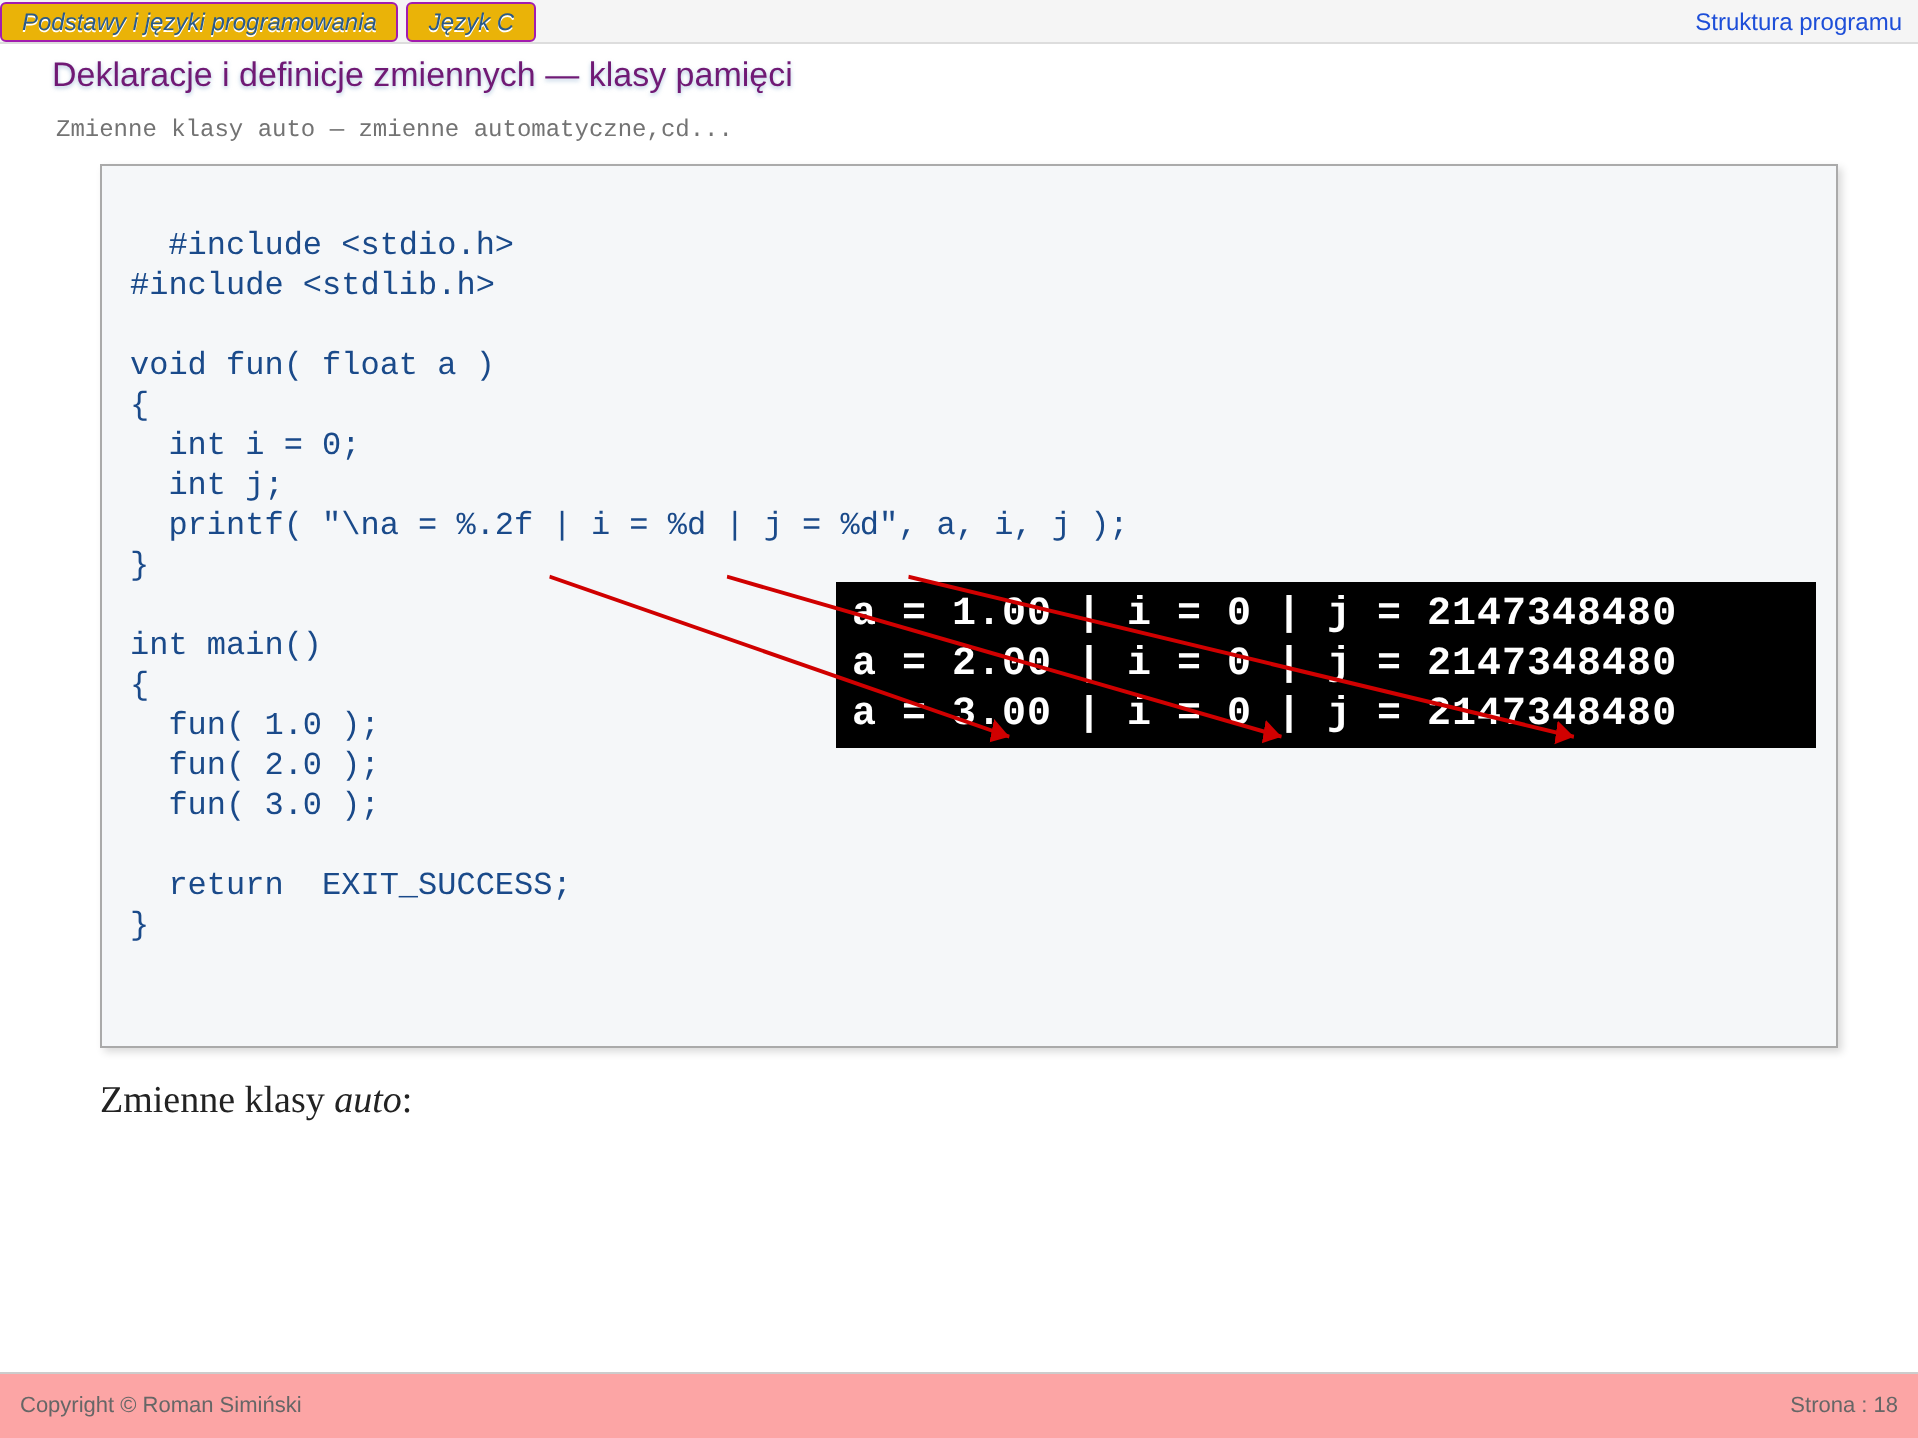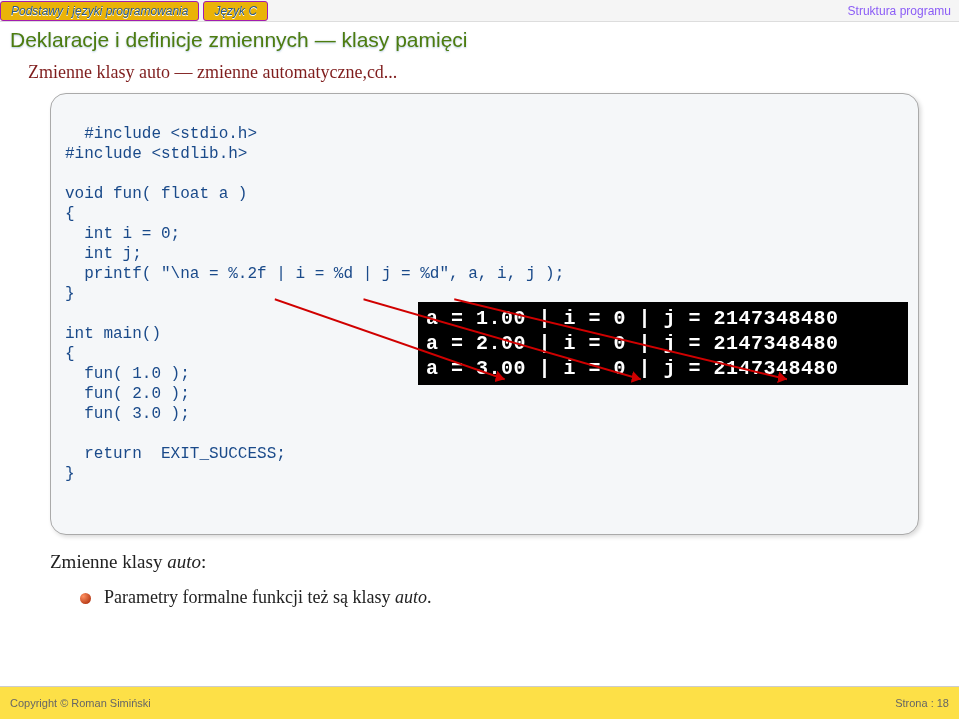--- a/index.html
+++ b/index.html
@@ -26,41 +26,41 @@
     padding: 2px 10px;
     border-radius: 3px;
     margin-left: 4px;
     border: 1px solid #a21caf;
     text-shadow: 0 1px 0 #fff;
     font-style: italic;
   }
   .crumb.first { margin-left: 0; }
   .topright {
     margin-left: auto;
-    color: #8b5cf6;
+    color: #1d4ed8;
     padding-right: 8px;
   }
   .subtitle {
-    color: #4d7c0f;
+    color: #701a75;
     font-family: Verdana, sans-serif;
-    font-size: 21px;
-    padding: 6px 10px 4px;
+    font-size: 17px;
+    padding: 6px 26px 4px;
     text-shadow: 0 1px 2px rgba(120,160,200,.6);
   }
   .section-title {
-    color: #7f1d1d;
-    font-family: Liberation Serif, serif;
-    font-size: 18px;
+    color: #737373;
+    font-family: Liberation Mono, monospace;
+    font-size: 12px;
     padding: 6px 28px 10px;
   }
   .codebox {
     margin: 0 40px 0 50px;
     background: #f5f7f9;
     border: 1px solid #aaa;
-    border-radius: 16px;
+    border-radius: 0;
     padding: 10px 14px;
     font-family: 'Courier New', monospace;
     font-size: 16px;
     color: #1a4a8a;
     white-space: pre;
     line-height: 1.25;
     box-shadow: 2px 2px 4px rgba(0,0,0,.15);
     position: relative;
   }
   .terminal {
@@ -106,21 +106,21 @@
     left: 0; top: 6px;
     width: 11px; height: 11px;
     background: radial-gradient(circle at 30% 30%, #ff9060, #a02000);
     border-radius: 50%;
   }
   em.it { font-style: italic; }
   .footer {
     position: absolute;
     bottom: 0; left: 0; right: 0;
     height: 20px;
-    background: #fde047;
+    background: #fca5a5;
     border-top: 1px solid #ccc;
     display: flex;
     align-items: center;
     font-family: Verdana, sans-serif;
     font-size: 11px;
     color: #666;
     padding: 16px 10px;
   }
   .footer .right { margin-left: auto; }
 </style>
@@ -168,22 +168,19 @@
     <line x1="310" y1="154" x2="585" y2="214" stroke="#d00000" stroke-width="1.5" marker-end="url(#ah)"></line>
     <line x1="400" y1="154" x2="730" y2="214" stroke="#d00000" stroke-width="1.5" marker-end="url(#ah)"></line>
   </svg>
 </div>
 
 <div class="body-text">
   <p>
     <span>Zmienne klasy </span><em class="it">auto</em><span>:</span>
   </p>
   <ul class="bullets">
-    <li>
-      <span>Parametry formalne funkcji też są klasy </span><em class="it">auto</em><span>.</span>
-    </li>
   </ul>
 </div>
 
 <div class="footer">
   <span>Copyright © Roman Simiński</span>
   <span class="right">Strona : 18</span>
 </div>
 
 </body></html>

